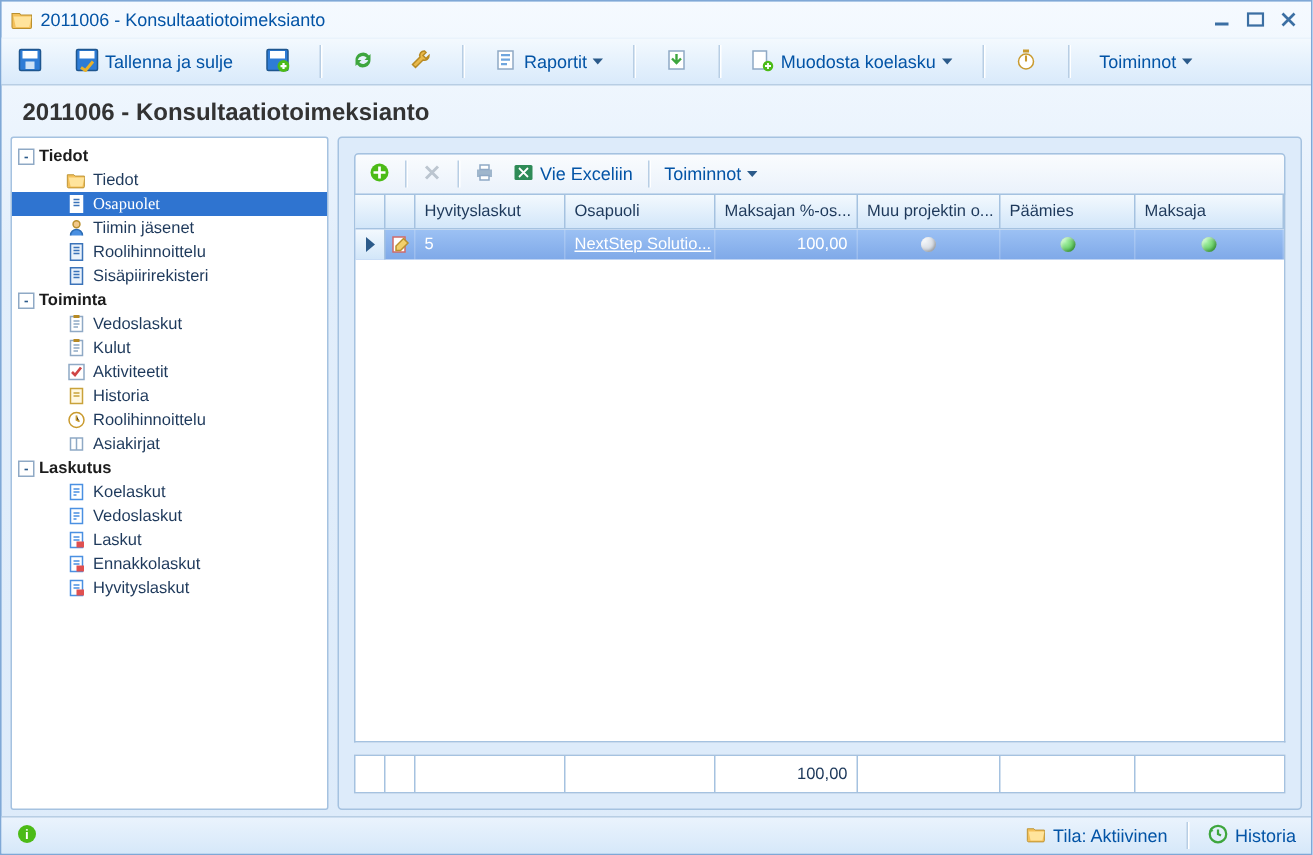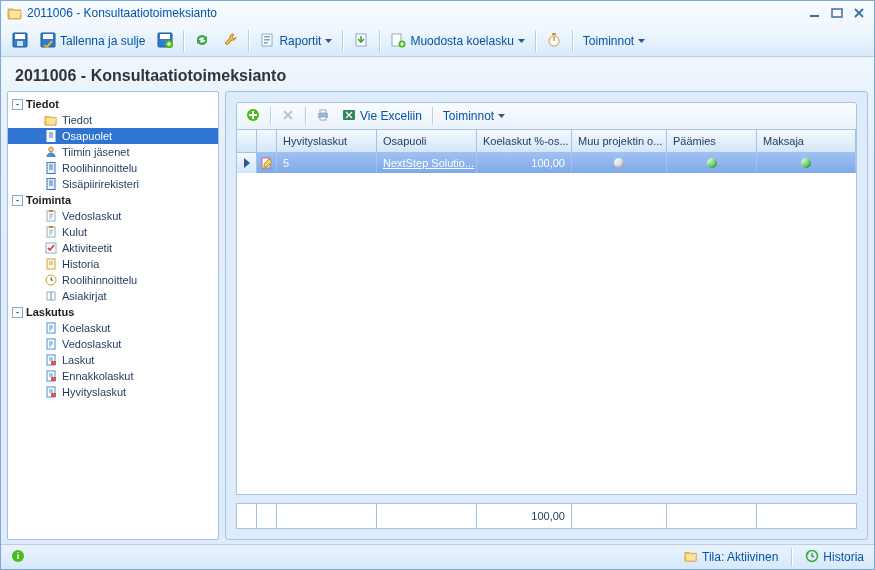--- a/index.html
+++ b/index.html
@@ -48,21 +48,21 @@
   .tb-btn svg { display:block; }
   .title-icon { width: 16px; height: 16px; margin-right: 4px; }
   
   .toolbar {
     height: 30px;
     background: linear-gradient(var(--toolbar-start), var(--toolbar-end));
     border-top: 1px solid #EAF3FC;
     border-bottom: 1px solid #B8CEE4;
     display: flex; align-items: center;
     padding: 0 6px;
-    gap: 2px;
+    gap: 12px;
   }
   .tbtn {
     display: flex; align-items: center;
     height: 24px;
     padding: 0 5px;
     border-radius: 3px;
     color: var(--blue-text);
     font-size: 12px;
     gap: 4px;
   }
@@ -110,21 +110,21 @@
     background: #FFF;
     margin: 0 3px 0 4px;
     display:flex; align-items:center; justify-content:center;
     box-sizing: border-box;
     font-size: 9px; line-height: 9px; color:#2B5A8A;
   }
   .tree .exp-space { width: 11px; height: 11px; margin: 0 3px 0 4px; }
   .tree .indent1 { padding-left: 18px; }
   .tree .ic { width: 14px; height: 14px; margin-right: 4px; display:flex; align-items:center; justify-content:center; }
   .tree .group > .row { font-weight: bold; color:#1c1c1c; }
-  .tree .row.selected { background: var(--selection-bg); color: #FFF; }
+  .tree .row.selected { background: var(--selection-bg); color: #FFF; font-family: Liberation Serif, serif; }
   .tree .row.selected .ic svg * { }
   
   .content {
     flex: 1;
     background: var(--panel-bg);
     border: 1px solid var(--grid-head-border);
     border-radius: 3px;
     padding: 10px;
     display: flex; flex-direction: column;
     min-width: 0;
@@ -614,21 +614,21 @@
               </svg></span>
         </span>
       </div>
 
       <div class="gridwrap">
         <div class="ghead">
           <div class="gcell-h c0"></div>
           <div class="gcell-h c1"></div>
           <div class="gcell-h c2">Hyvityslaskut</div>
           <div class="gcell-h c3">Osapuoli</div>
-          <div class="gcell-h c4">Koelaskut %-os...</div>
+          <div class="gcell-h c4">Maksajan %-os...</div>
           <div class="gcell-h c5">Muu projektin o...</div>
           <div class="gcell-h c6">Päämies</div>
           <div class="gcell-h c7">Maksaja</div>
         </div>
         <div class="gbody" id="gbody">
             <div class="grow">
               <div class="gcell c0 rowmarker">
                 <svg width="8" height="10" viewBox="0 0 8 10">
                   <path d="M1 0l6 5-6 5z" fill="#2B5A8A"></path>
                 </svg>

